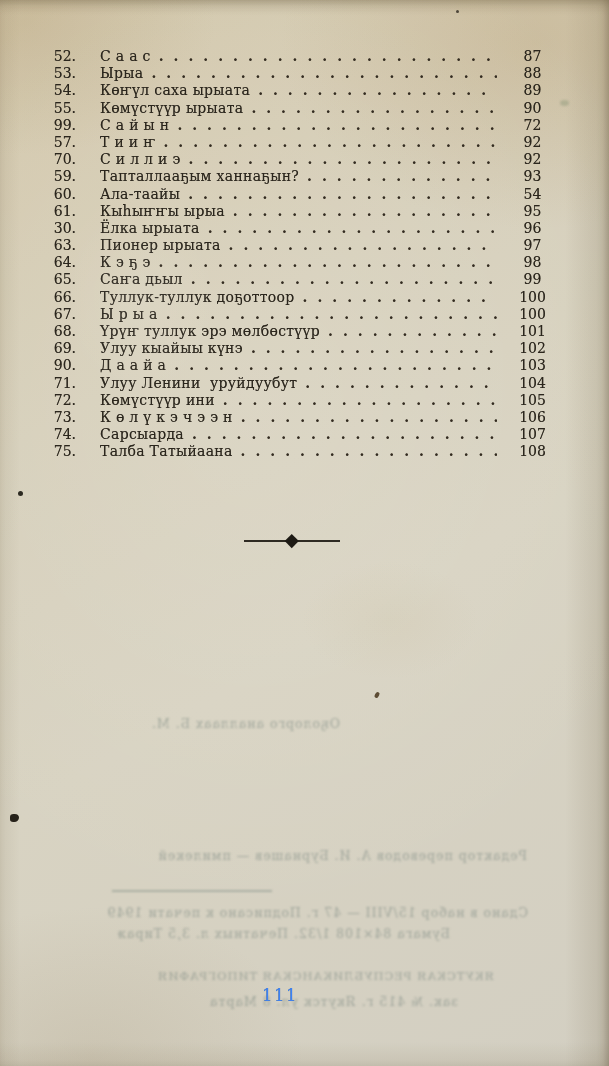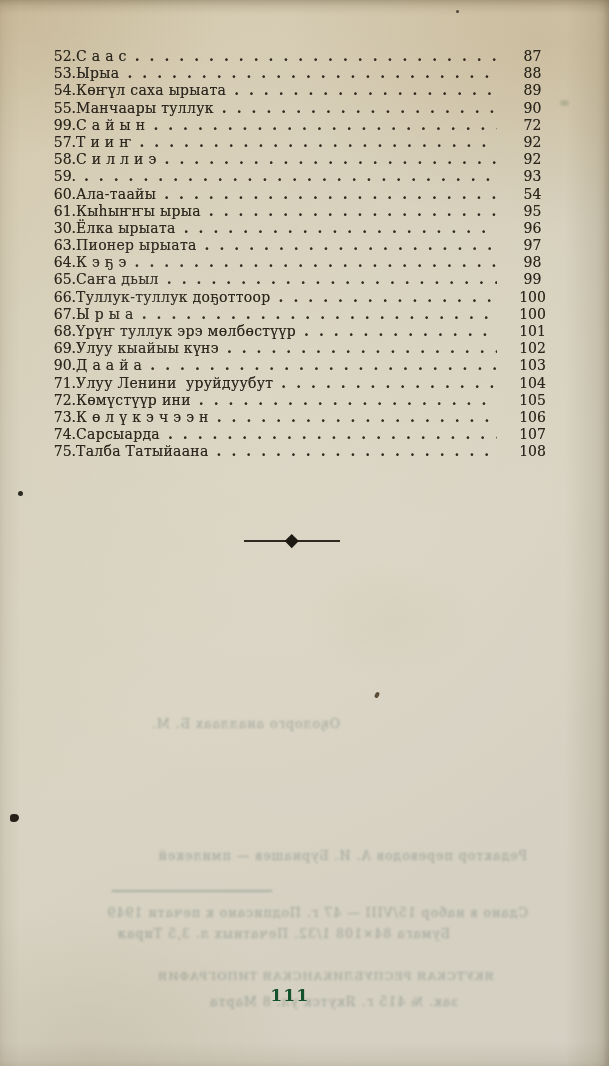--- a/index.html
+++ b/index.html
@@ -19,39 +19,39 @@
   .toc{
     position:absolute; left:0; top:0; width:609px;
     padding:48px 60px 0 42px; box-sizing:border-box;
     color:#2b261d;
   }
   .toc-row{
     display:flex; height:17.2px; line-height:17.2px; font-size:14px;
     text-shadow:0 0 0.5px rgba(43,38,29,0.55);
   }
   .num{width:34px; flex:0 0 34px; text-align:right; white-space:pre;}
-  .title{white-space:pre; margin-left:0; letter-spacing:0.3px;}
+  .title{white-space:pre; margin-left:24px; letter-spacing:0.3px;}
   .dots{
     flex:1 1 auto; overflow:hidden; white-space:nowrap;
     letter-spacing:10px; margin-left:8px; padding-right:4px;
     color:#332b20; font-weight:bold;
   }
   .pg{flex:0 0 52px; width:52px; padding-left:19px; box-sizing:border-box; text-align:center; white-space:pre;}
   .divider{
     margin:73px 0 0 244px; width:96px; height:14px;
     display:flex; align-items:center;
   }
   .divider .rule{height:1.6px; background:#2e2a22; flex:1 1 auto;}
   .divider .diamond{
     width:9.5px; height:9.5px; background:#1d1a14; transform:rotate(45deg);
     margin:0 1px; flex:0 0 auto;
   }
   .pagenum{
-    position:absolute; left:262px; top:986px; width:56px; text-align:center;
-    font-size:16.5px; font-weight:bold; color:#14532d; letter-spacing:1.5px;
+    position:absolute; left:262px; top:986px; width:56px; text-align:left;
+    font-size:16.5px; font-weight:normal; color:#3b82f6; letter-spacing:1.5px;
     text-shadow:0 0 0.6px rgba(43,38,29,0.6);
   }
   .ghost{
     position:absolute; overflow:hidden; white-space:nowrap;
     color:rgba(108,124,117,0.50); filter:blur(1.3px);
     transform:scaleX(-1); font-size:12.5px; letter-spacing:1px;
     font-family:"DejaVu Serif", serif;
   }
   .g1{left:150px; top:716px; width:190px; height:15px;}
   .g2{left:125px; top:848px; width:402px; height:15px;}
@@ -87,44 +87,45 @@
       <span class="pg">88</span>
     </div>
     <div class="toc-row">
       <span class="num">54.</span>
       <span class="title">Көҥүл саха ырыата</span>
       <span class="dots">............................................................</span>
       <span class="pg">89</span>
     </div>
     <div class="toc-row">
       <span class="num">55.</span>
-      <span class="title">Манчаары туллук</span>
+      <span class="title">Көмүстүүр ырыата</span>
       <span class="dots">............................................................</span>
       <span class="pg">90</span>
     </div>
     <div class="toc-row">
       <span class="num">99.</span>
       <span class="title">С а й ы н</span>
       <span class="dots">............................................................</span>
       <span class="pg">72</span>
     </div>
     <div class="toc-row">
       <span class="num">57.</span>
       <span class="title">Т и и ҥ</span>
       <span class="dots">............................................................</span>
       <span class="pg">92</span>
     </div>
     <div class="toc-row">
-      <span class="num">58.</span>
+      <span class="num">70.</span>
       <span class="title">С и л л и э</span>
       <span class="dots">............................................................</span>
       <span class="pg">92</span>
     </div>
     <div class="toc-row">
       <span class="num">59.</span>
+      <span class="title">Тапталлааҕым ханнаҕын?</span>
       <span class="dots">............................................................</span>
       <span class="pg">93</span>
     </div>
     <div class="toc-row">
       <span class="num">60.</span>
       <span class="title">Ала-таайы</span>
       <span class="dots">............................................................</span>
       <span class="pg">54</span>
     </div>
     <div class="toc-row">

